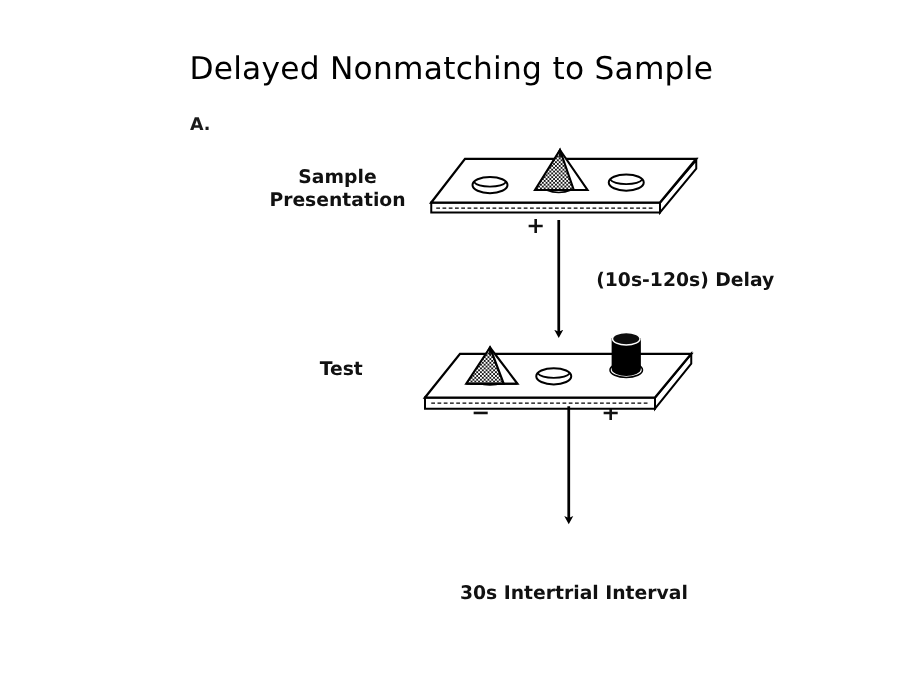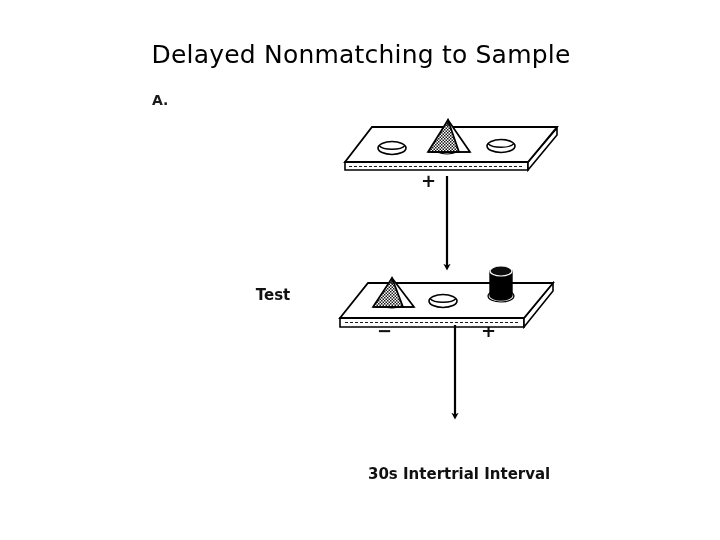--- a/index.html
+++ b/index.html
@@ -99,23 +99,26 @@
 </style>
 </head>
 <body>
 
 <div id="figure-root">
 
   <div class="fig-title">Delayed Nonmatching to Sample</div>
 
   <div class="panel-label">A.</div>
 
+  <div class="stage-label" id="label-sample-presentation">Sample
+Presentation</div>
 
   <div class="stage-label" id="label-test">Test</div>
 
+  <div class="annot-text" id="label-delay">(10s-120s) Delay</div>
 
   <div class="annot-text" id="label-iti">30s Intertrial Interval</div>
 
   <div class="sign-mark" id="sign-sample-plus">+</div>
 
   <div class="sign-mark" id="sign-test-minus">−</div>
 
   <div class="sign-mark" id="sign-test-plus">+</div>
 
   <svg class="overlay" viewBox="0 0 720 540">

